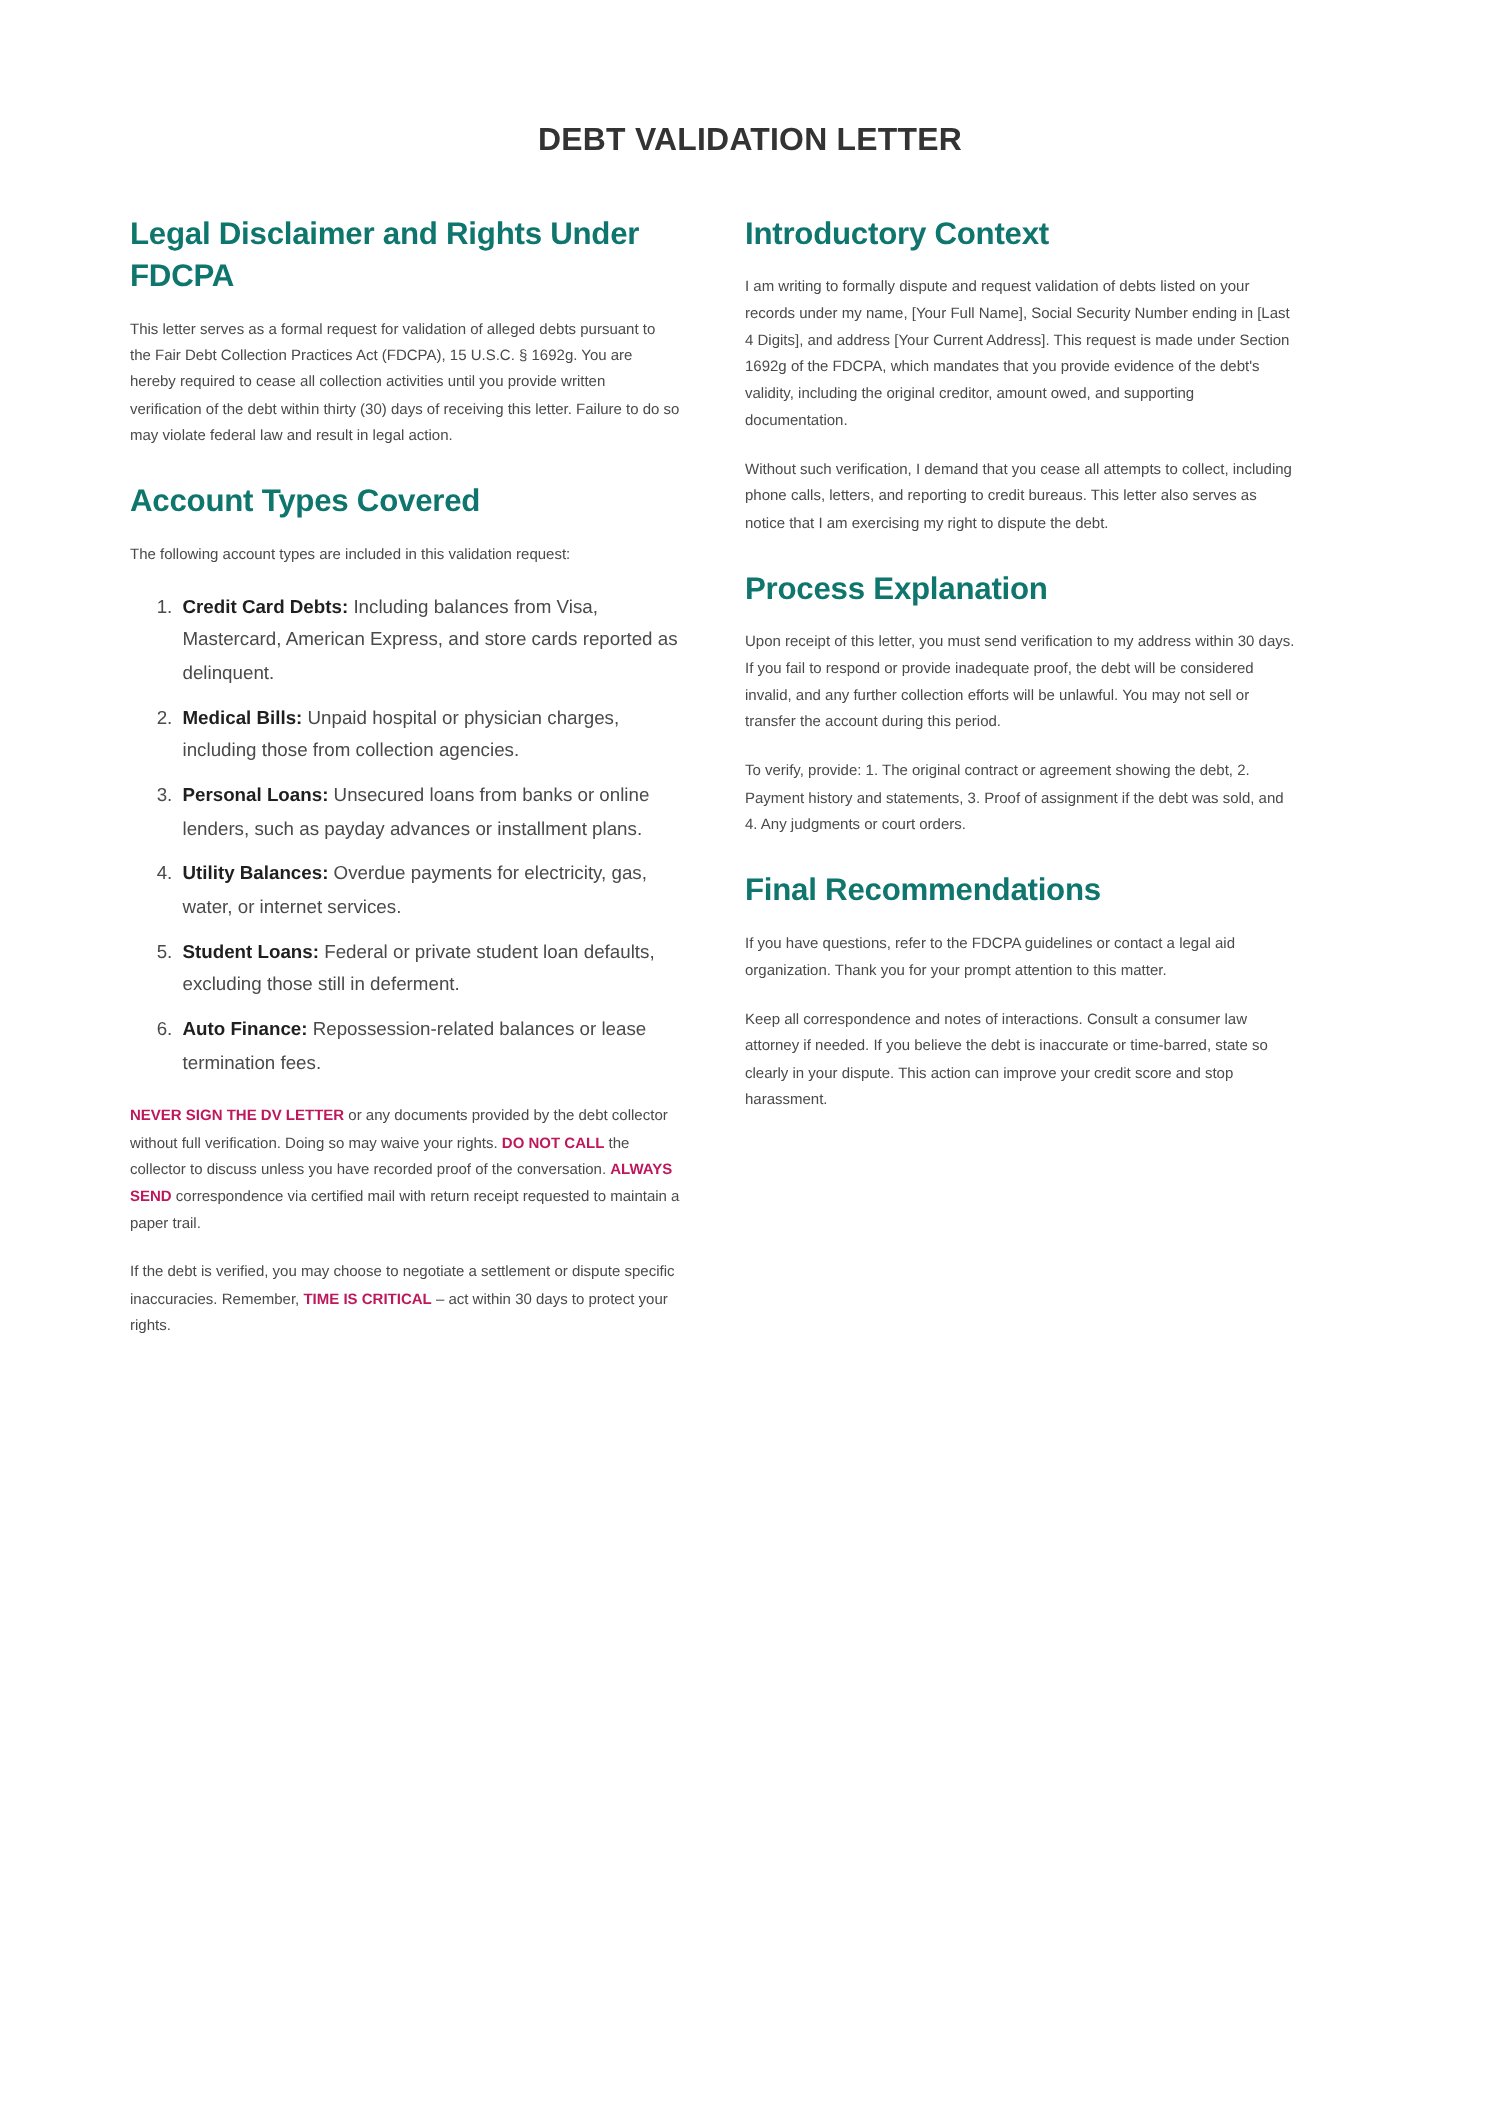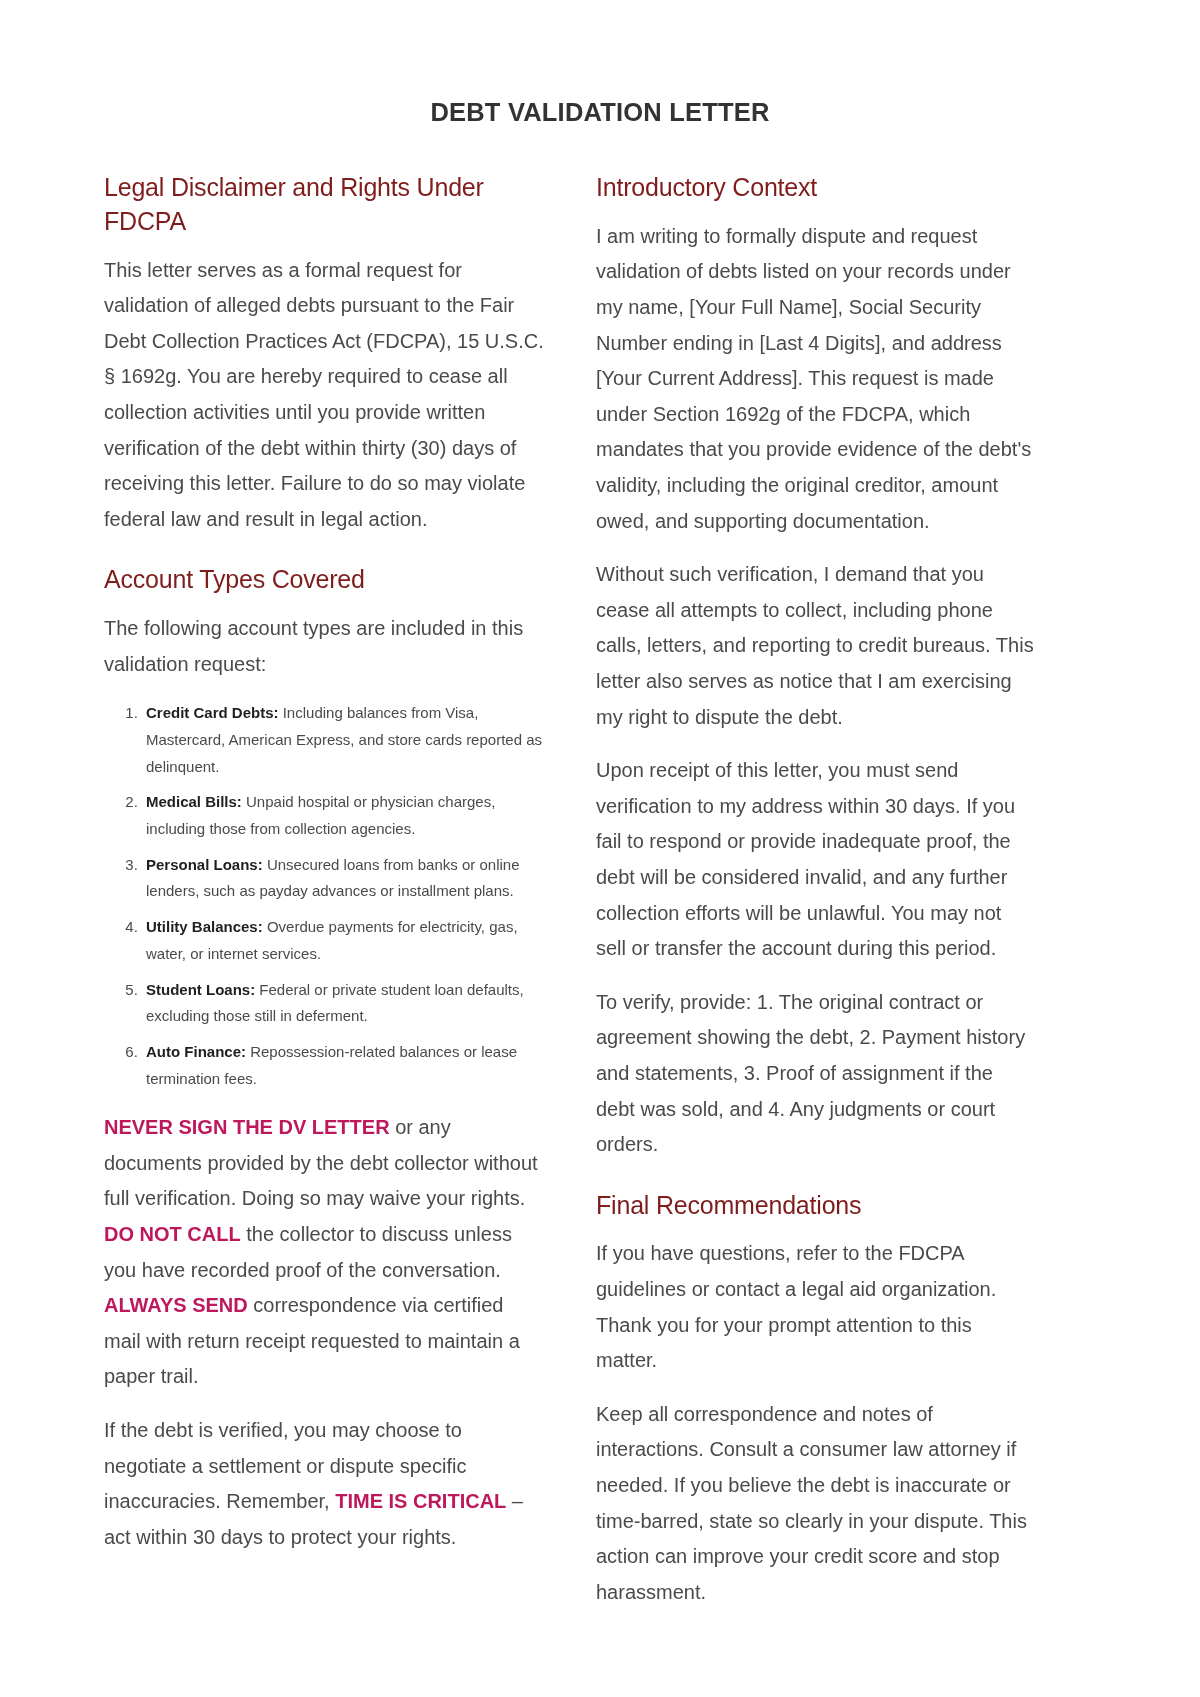--- a/index.html
+++ b/index.html
@@ -37,31 +37,31 @@
     flex-direction: row;
     align-items: flex-start;
     gap: 52px;
   }
   .col {
     width: 440px;
     flex: 0 0 440px;
   }
   h2.section-heading {
     font-size: 25px;
-    font-weight: normal;
-    color: #7f1d1d;
+    font-weight: bold;
+    color: #0f766e;
     line-height: 1.35;
     margin: 0 0 14px 0;
     letter-spacing: -0.2px;
   }
   .col > h2.section-heading.spaced {
     margin-top: 26px;
   }
   p.body-text {
-    font-size: 20px;
+    font-size: 12px;
     line-height: 1.78;
     color: #4a4a4a;
     margin: 0 0 18px 0;
     text-align: left;
   }
   p.body-text:last-child {
     margin-bottom: 0;
   }
   ol.account-list {
     margin: 4px 0 18px 0;
@@ -140,20 +140,21 @@
       </p>
 
     </div>
 
     <div class="col">
 
       <h2 class="section-heading">Introductory Context</h2>
       <p class="body-text">I am writing to formally dispute and request validation of debts listed on your records under my name, [Your Full Name], Social Security Number ending in [Last 4 Digits], and address [Your Current Address]. This request is made under Section 1692g of the FDCPA, which mandates that you provide evidence of the debt's validity, including the original creditor, amount owed, and supporting documentation.</p>
       <p class="body-text">Without such verification, I demand that you cease all attempts to collect, including phone calls, letters, and reporting to credit bureaus. This letter also serves as notice that I am exercising my right to dispute the debt.</p>
 
+      <h2 class="section-heading spaced">Process Explanation</h2>
       <p class="body-text">Upon receipt of this letter, you must send verification to my address within 30 days. If you fail to respond or provide inadequate proof, the debt will be considered invalid, and any further collection efforts will be unlawful. You may not sell or transfer the account during this period.</p>
       <p class="body-text">To verify, provide: 1. The original contract or agreement showing the debt, 2. Payment history and statements, 3. Proof of assignment if the debt was sold, and 4. Any judgments or court orders.</p>
 
       <h2 class="section-heading spaced">Final Recommendations</h2>
       <p class="body-text">If you have questions, refer to the FDCPA guidelines or contact a legal aid organization. Thank you for your prompt attention to this matter.</p>
       <p class="body-text">Keep all correspondence and notes of interactions. Consult a consumer law attorney if needed. If you believe the debt is inaccurate or time-barred, state so clearly in your dispute. This action can improve your credit score and stop harassment.</p>
 
     </div>
 
   </div>

